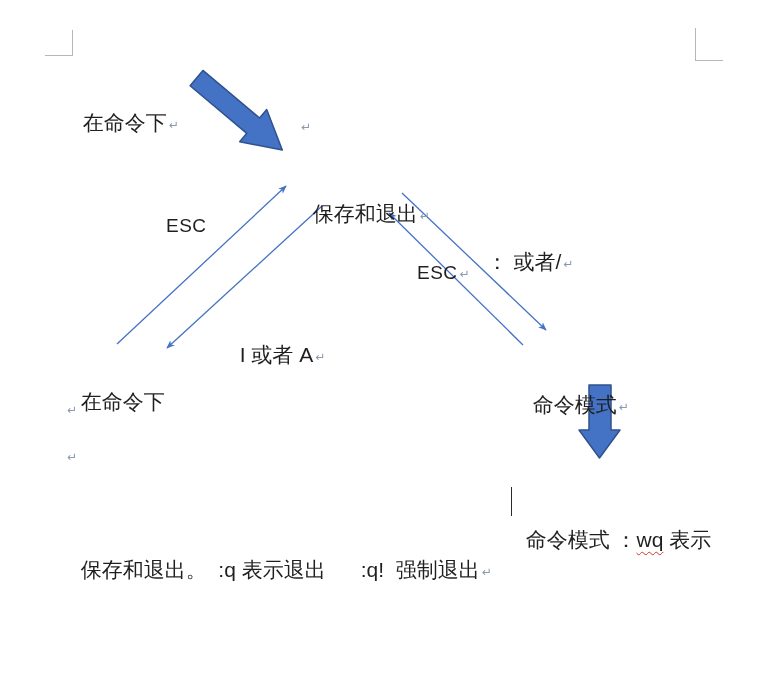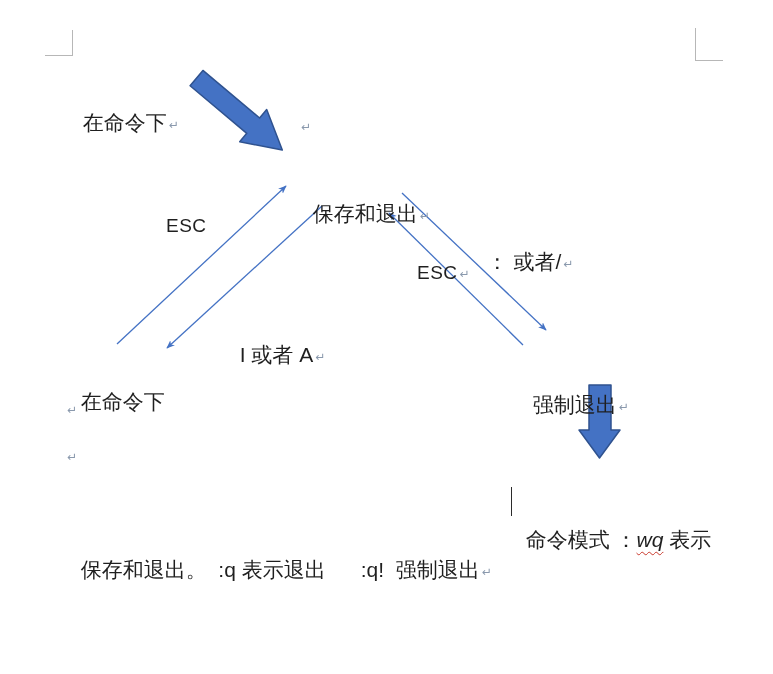--- a/index.html
+++ b/index.html
@@ -14,21 +14,21 @@
   .pmark{font-size:12px;color:#8a99ad;margin-left:2px;vertical-align:1px;}
   .pfloat{position:absolute;font-size:12px;color:#8a99ad;line-height:12px;}
   .corner{position:absolute;}
   .corner.tl{left:45px;top:30px;width:27px;height:25px;
     border-right:1px solid #b7b7b7;border-bottom:1px solid #b7b7b7;}
   .corner.tr{left:695px;top:28px;width:27px;height:32px;
     border-left:1px solid #b7b7b7;border-bottom:1px solid #b7b7b7;}
   .overlay{position:absolute;left:0;top:0;width:773px;height:674px;}
   .caret{position:absolute;left:511px;top:487px;width:1.4px;height:29px;background:#2b2b2b;}
   .squiggle{text-decoration-line:underline;text-decoration-style:wavy;
-    text-decoration-color:#c9392c;text-decoration-thickness:1px;text-underline-offset:4px;font-style:italic;}
+    text-decoration-color:#c9392c;text-decoration-thickness:1px;text-underline-offset:4px;}
 </style>
 </head>
 <body>
 
 <div class="corner tl"></div>
 <div class="corner tr"></div>
 
 <svg class="overlay" viewBox="0 0 773 674" xmlns="http://www.w3.org/2000/svg">
   <defs>
     <marker id="ah" markerUnits="userSpaceOnUse" markerWidth="10" markerHeight="9" refX="7.6" refY="3.4" orient="auto">
@@ -72,21 +72,21 @@
 
 <div class="abs latin" style="left:417px;top:262px;">
   <span>ESC</span><span class="pmark">↵</span>
 </div>
 
 <div class="abs cjk" style="left:69px;top:351px;">
   <span>在命令下</span>
 </div>
 
 <div class="abs cjk" style="left:521px;top:354px;">
-  <span>强制退出</span><span class="pmark">↵</span>
+  <span>命令模式</span><span class="pmark">↵</span>
 </div>
 
 <span class="pfloat" style="left:67px;top:404px;">↵</span>
 <span class="pfloat" style="left:67px;top:451px;">↵</span>
 
 <div class="caret"></div>
 
 <div class="abs cjk" style="left:514px;top:489px;">
   <span>命令模式 ：</span><span class="squiggle">wq</span><span> 表示</span>
 </div>

